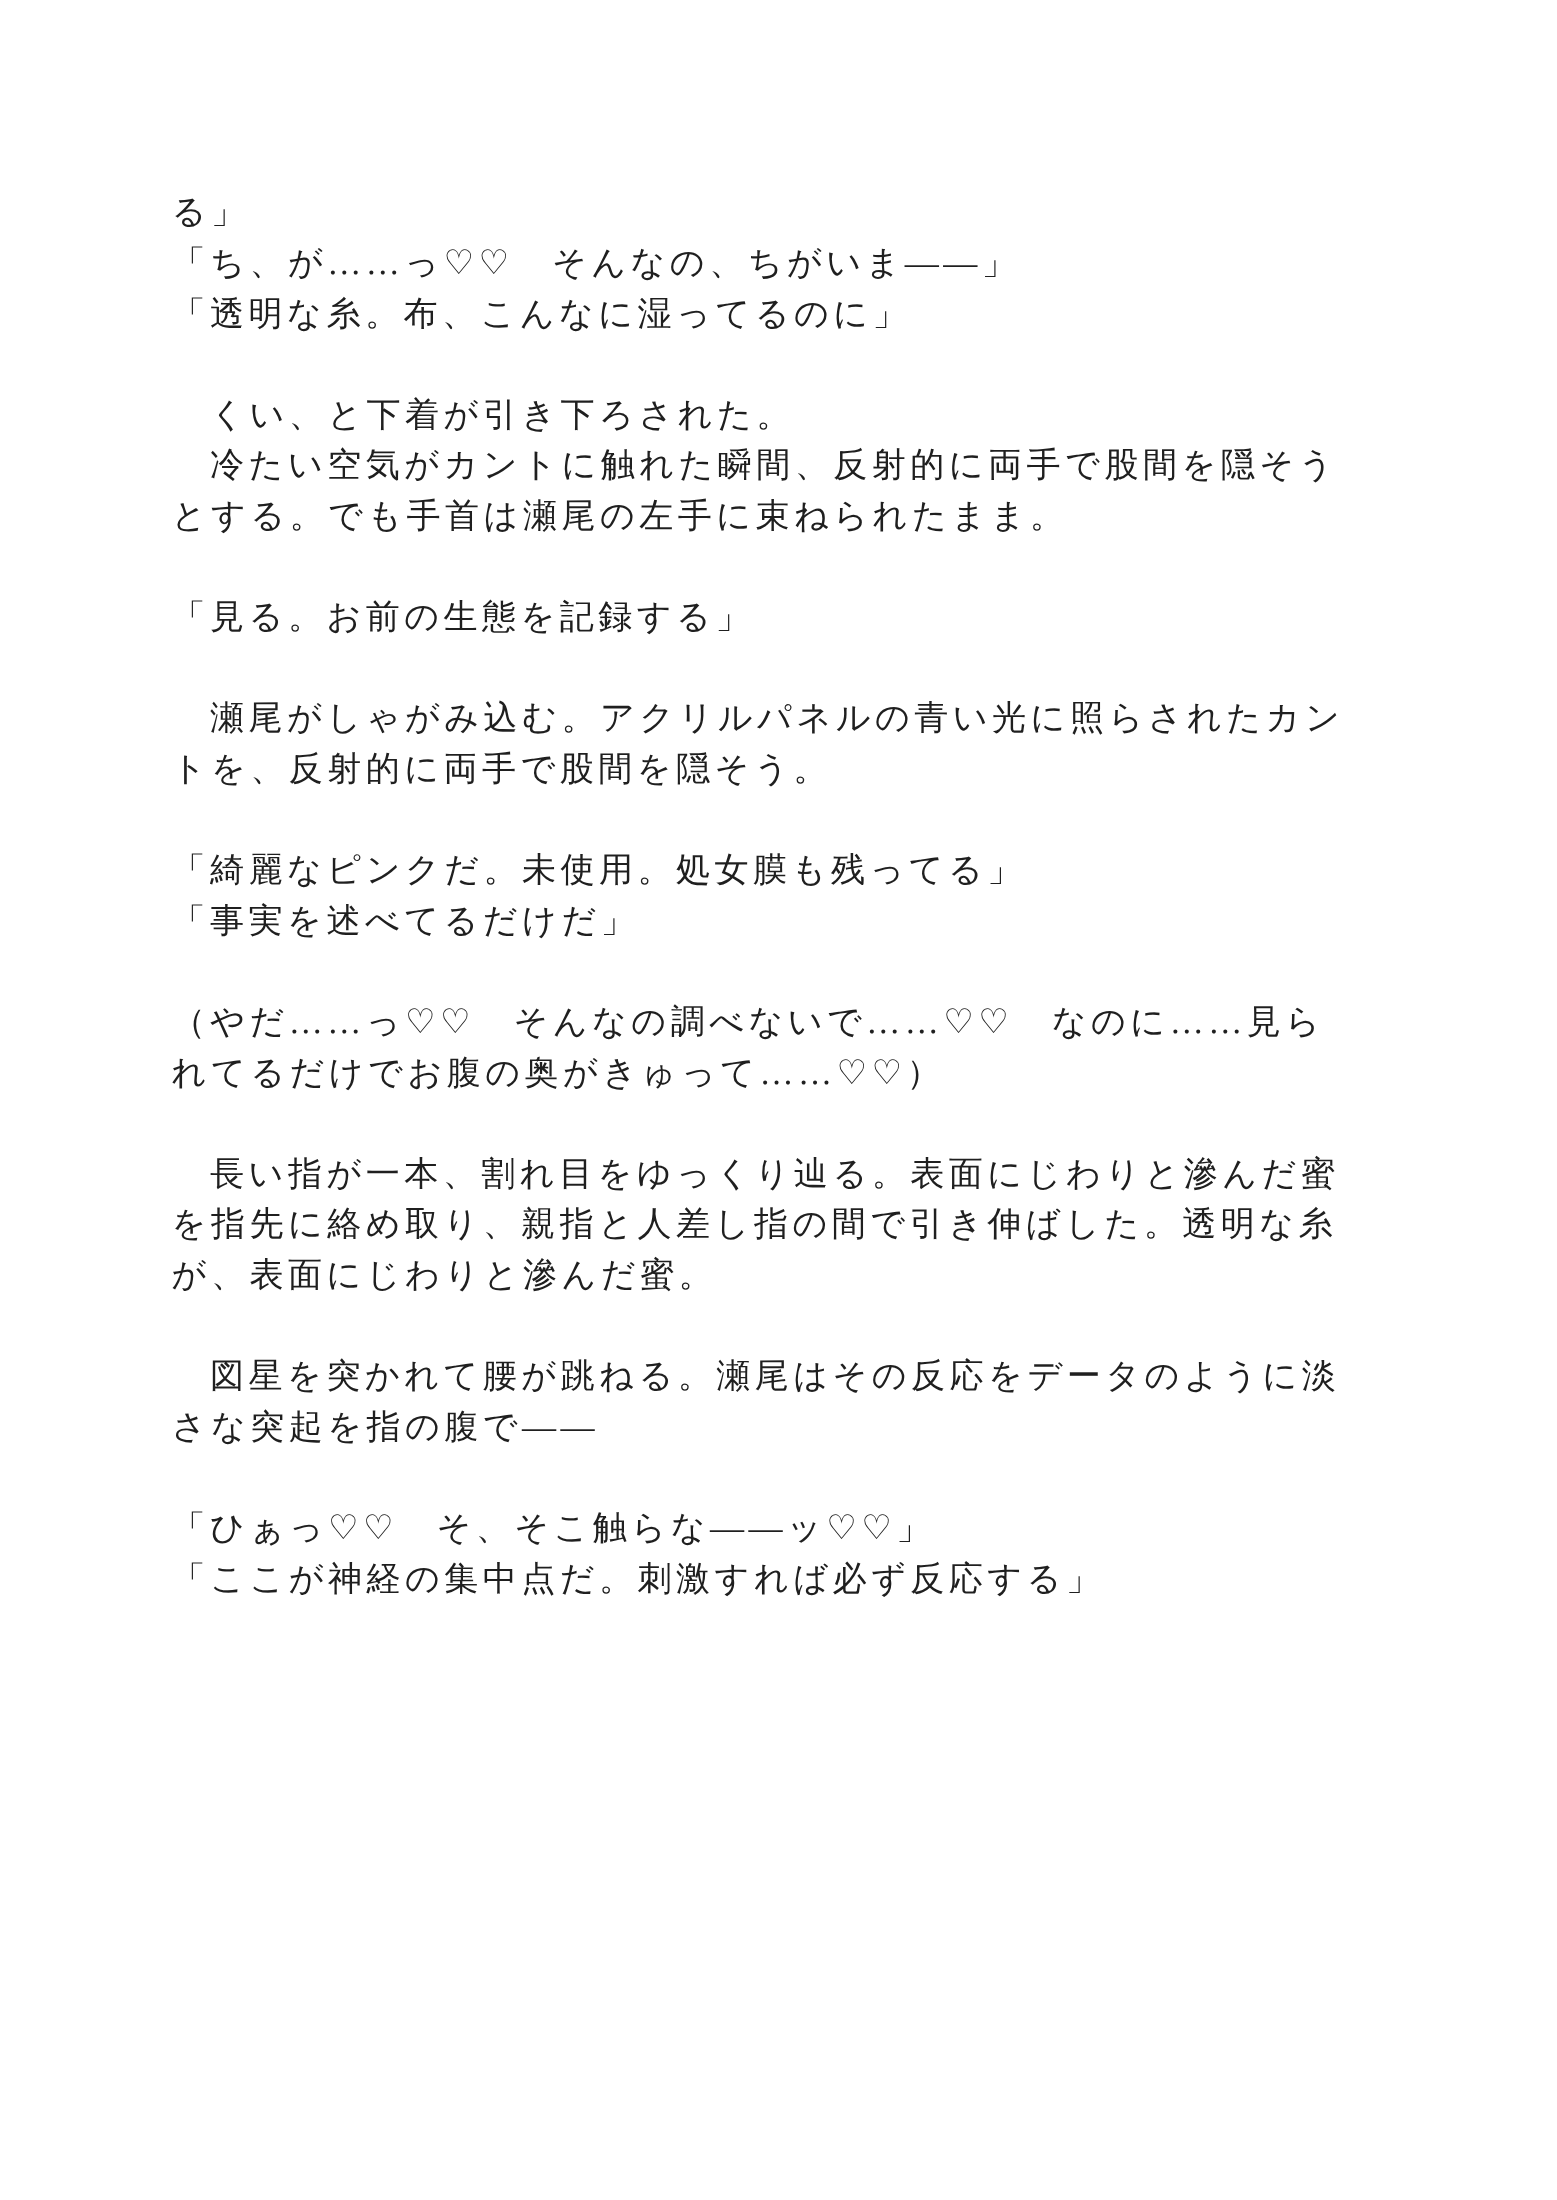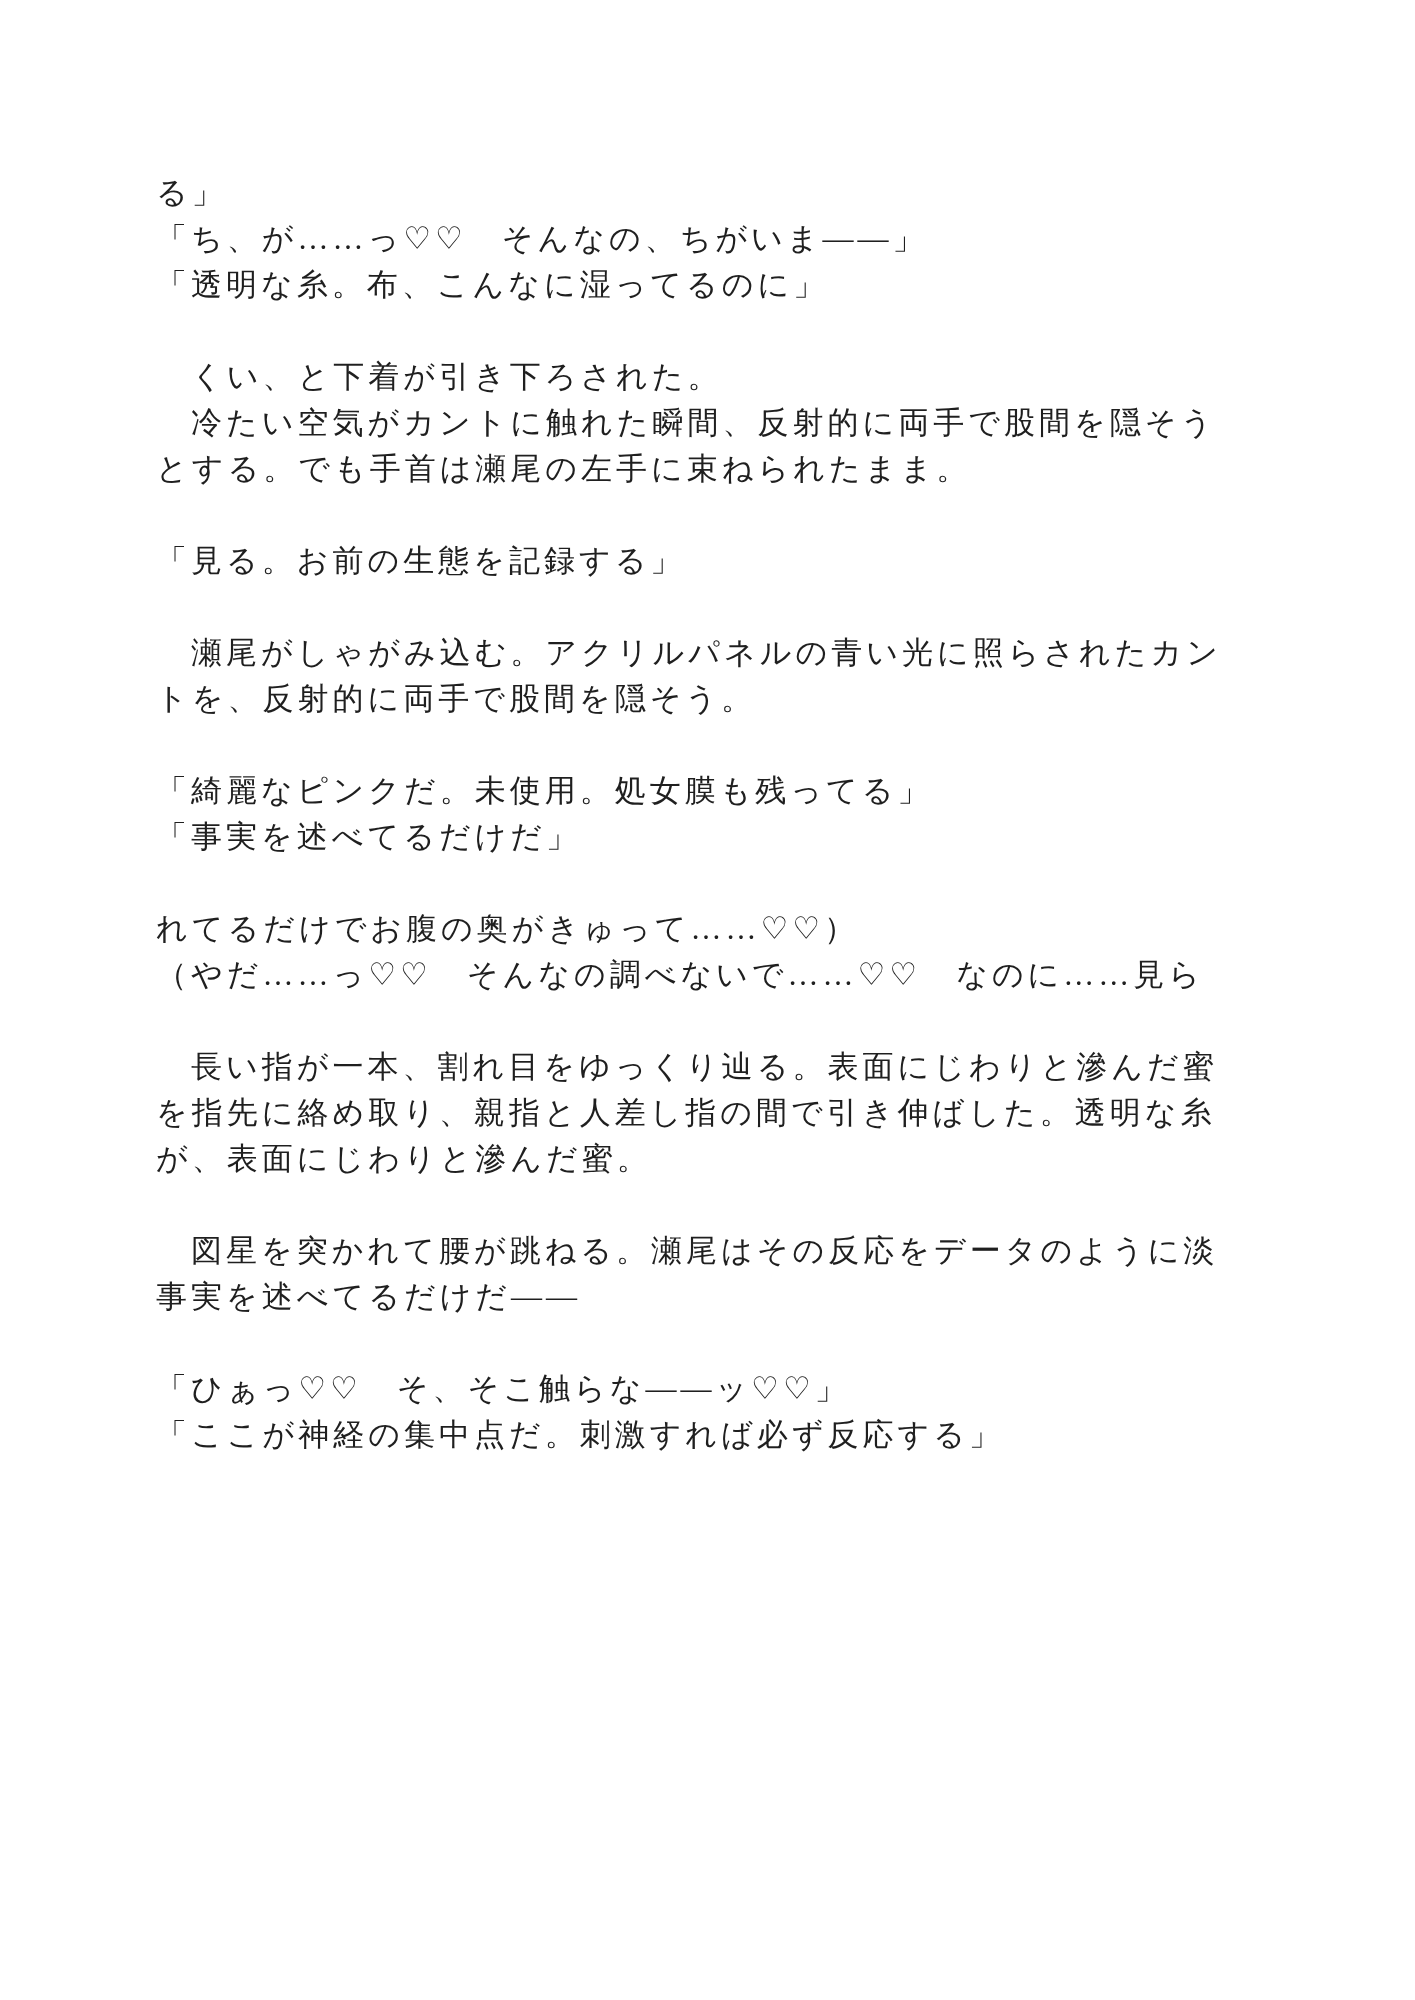--- a/index.html
+++ b/index.html
@@ -58,34 +58,34 @@
       <div class="line">　瀬尾がしゃがみ込む。アクリルパネルの青い光に照らされたカン</div>
       <div class="line">トを、反射的に両手で股間を隠そう。</div>
     </div>
 
     <div class="para">
       <div class="line">「綺麗なピンクだ。未使用。処女膜も残ってる」</div>
       <div class="line">「事実を述べてるだけだ」</div>
     </div>
 
     <div class="para">
+      <div class="line">（やだ……っ♡♡　そんなの調べないで……♡♡　なのに……見ら</div>
       <div class="line">れてるだけでお腹の奥がきゅって……♡♡）</div>
-      <div class="line">（やだ……っ♡♡　そんなの調べないで……♡♡　なのに……見ら</div>
     </div>
 
     <div class="para">
       <div class="line">　長い指が一本、割れ目をゆっくり辿る。表面にじわりと滲んだ蜜</div>
       <div class="line">を指先に絡め取り、親指と人差し指の間で引き伸ばした。透明な糸</div>
       <div class="line">が、表面にじわりと滲んだ蜜。</div>
     </div>
 
 
     <div class="para">
       <div class="line">　図星を突かれて腰が跳ねる。瀬尾はその反応をデータのように淡</div>
-      <div class="line">事実を述べてるだけだ——</div>
+      <div class="line">さな突起を指の腹で——</div>
     </div>
 
     <div class="para">
       <div class="line">「ひぁっ♡♡　そ、そこ触らな——ッ♡♡」</div>
       <div class="line">「ここが神経の集中点だ。刺激すれば必ず反応する」</div>
     </div>
 
   </div>
 </div>
 

